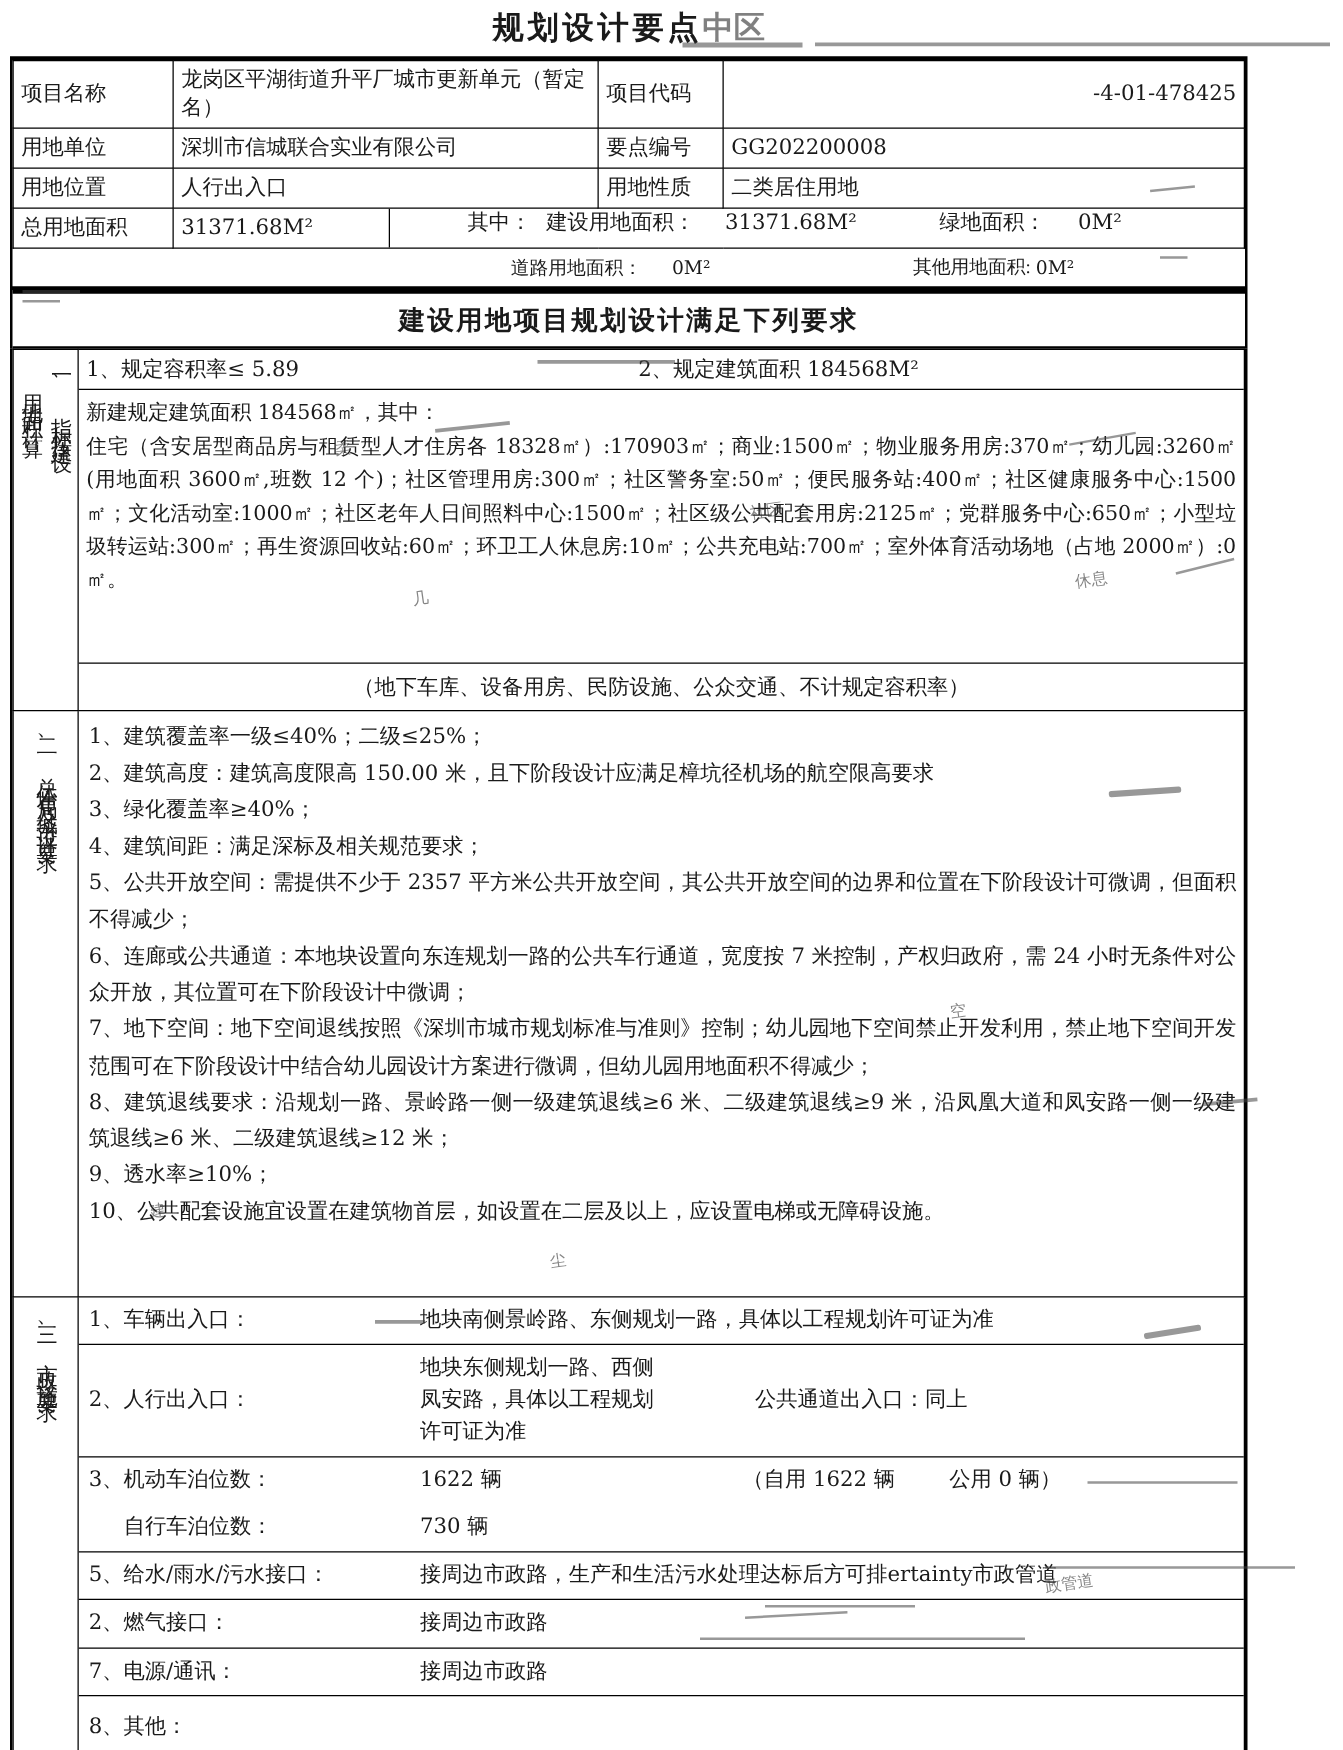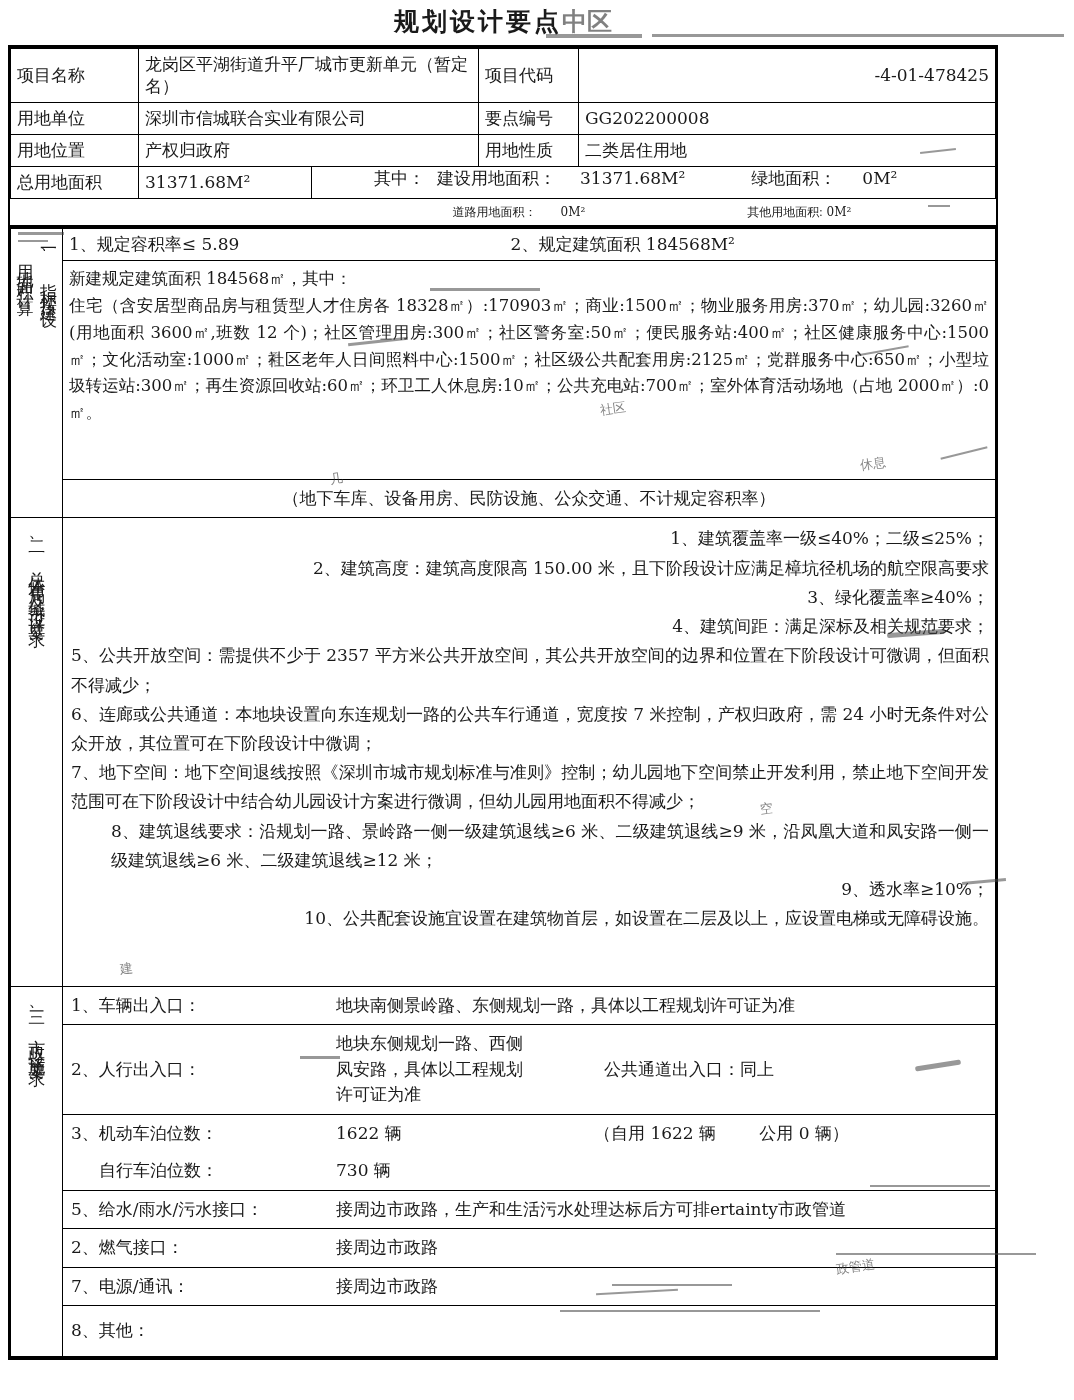--- a/index.html
+++ b/index.html
@@ -140,21 +140,21 @@
     font-size: 17px;
     padding: 7px 0;
   }
 
   
   .s2-text {
     padding: 6px 6px 8px 8px;
     font-size: 17px;
     line-height: 1.72;
   }
-  .s2-text p { margin: 0; text-align: right; }
+  .s2-text p { margin: 0; }
 
   
   table.s3 {
     width: 100%;
     border-collapse: collapse;
     table-layout: fixed;
   }
   table.s3 td {
     border: 1px solid #000;
     border-left: none;
@@ -213,52 +213,55 @@
           <td style="text-align:right">-4-01-478425</td>
         </tr>
         <tr>
           <td class="lbl">用地单位</td>
           <td>深圳市信城联合实业有限公司</td>
           <td class="lbl2">要点编号</td>
           <td>GG202200008</td>
         </tr>
         <tr>
           <td class="lbl">用地位置</td>
-          <td>产权归政府</td>
+          <td>人行出入口</td>
           <td class="lbl2">用地性质</td>
           <td>二类居住用地</td>
         </tr>
         <tr>
           <td class="lbl">总用地面积</td>
           <td colspan="3" style="padding:0">
             <div style="display:flex; align-items:flex-start; font-size:17px;">
               <div style="width:160px; padding:4px 6px; border-right:1px solid #000;">31371.68M²</div>
               <div style="padding-left:62px;">其中：</div>
               <div style="padding-left:12px;">建设用地面积：</div>
               <div style="padding-left:24px;">31371.68M²</div>
               <div style="padding-left:66px;">绿地面积：</div>
               <div style="padding-left:26px;">0M²</div>
             </div>
           </td>
         </tr>
         <tr>
           <td colspan="4" style="padding:0; border:none;">
-            <div style="display:flex; align-items:center; font-size:12px; padding:5px 6px;margin-left:44px;">
+            <div style="display:flex; align-items:center; font-size:15px; padding:5px 6px;">
               <div style="width:392px;"></div>
               <div>道路用地面积：</div>
               <div style="padding-left:24px;">0M²</div>
               <div style="padding-left:162px;font-family:Liberation Serif, serif;">其他用地面积:</div>
               <div style="padding-left:4px;">0M²</div>
             </div>
           </td>
         </tr>
       </tbody>
     </table>
   </div>
 
+  <div class="frame" style="border-top:none; border-bottom:none; margin-top:0;">
+    <div class="band">建设用地项目规划设计满足下列要求</div>
+  </div>
 
   <div style="margin:0 8px; border-left:2px solid #000; border-right:2px solid #000; border-bottom:3px solid #000; box-sizing:border-box;">
     <table class="sections">
       <colgroup>
           <col style="width:52px">
           <col>
         </colgroup>
       <tbody>
 
         <tr>
@@ -287,21 +290,21 @@
           </td>
           <td class="sec-body">
             <div class="s2-text">
               <p>1、建筑覆盖率一级≤40%；二级≤25%；</p>
               <p>2、建筑高度：建筑高度限高 150.00 米，且下阶段设计应满足樟坑径机场的航空限高要求</p>
               <p>3、绿化覆盖率≥40%；</p>
               <p>4、建筑间距：满足深标及相关规范要求；</p>
               <p style="text-align:justify;">5、公共开放空间：需提供不少于 2357 平方米公共开放空间，其公共开放空间的边界和位置在下阶段设计可微调，但面积不得减少；</p>
               <p style="text-align:justify;">6、连廊或公共通道：本地块设置向东连规划一路的公共车行通道，宽度按 7 米控制，产权归政府，需 24 小时无条件对公众开放，其位置可在下阶段设计中微调；</p>
               <p style="text-align:justify;">7、地下空间：地下空间退线按照《深圳市城市规划标准与准则》控制；幼儿园地下空间禁止开发利用，禁止地下空间开发范围可在下阶段设计中结合幼儿园设计方案进行微调，但幼儿园用地面积不得减少；</p>
-              <p style="text-align:justify;margin-left:40px;">8、建筑退线要求：沿规划一路、景岭路一侧一级建筑退线≥6 米、二级建筑退线≥9 米，沿凤凰大道和凤安路一侧一级建筑退线≥6 米、二级建筑退线≥12 米；</p>
+              <p style="text-align:justify;">8、建筑退线要求：沿规划一路、景岭路一侧一级建筑退线≥6 米、二级建筑退线≥9 米，沿凤凰大道和凤安路一侧一级建筑退线≥6 米、二级建筑退线≥12 米；</p>
               <p>9、透水率≥10%；</p>
               <p>10、公共配套设施宜设置在建筑物首层，如设置在二层及以上，应设置电梯或无障碍设施。</p>
               <p style="height:44px">&nbsp;</p>
             </div>
           </td>
         </tr>
 
         <tr>
           <td class="sec-label">
             <span class="vert">三、市政设施要求</span>

